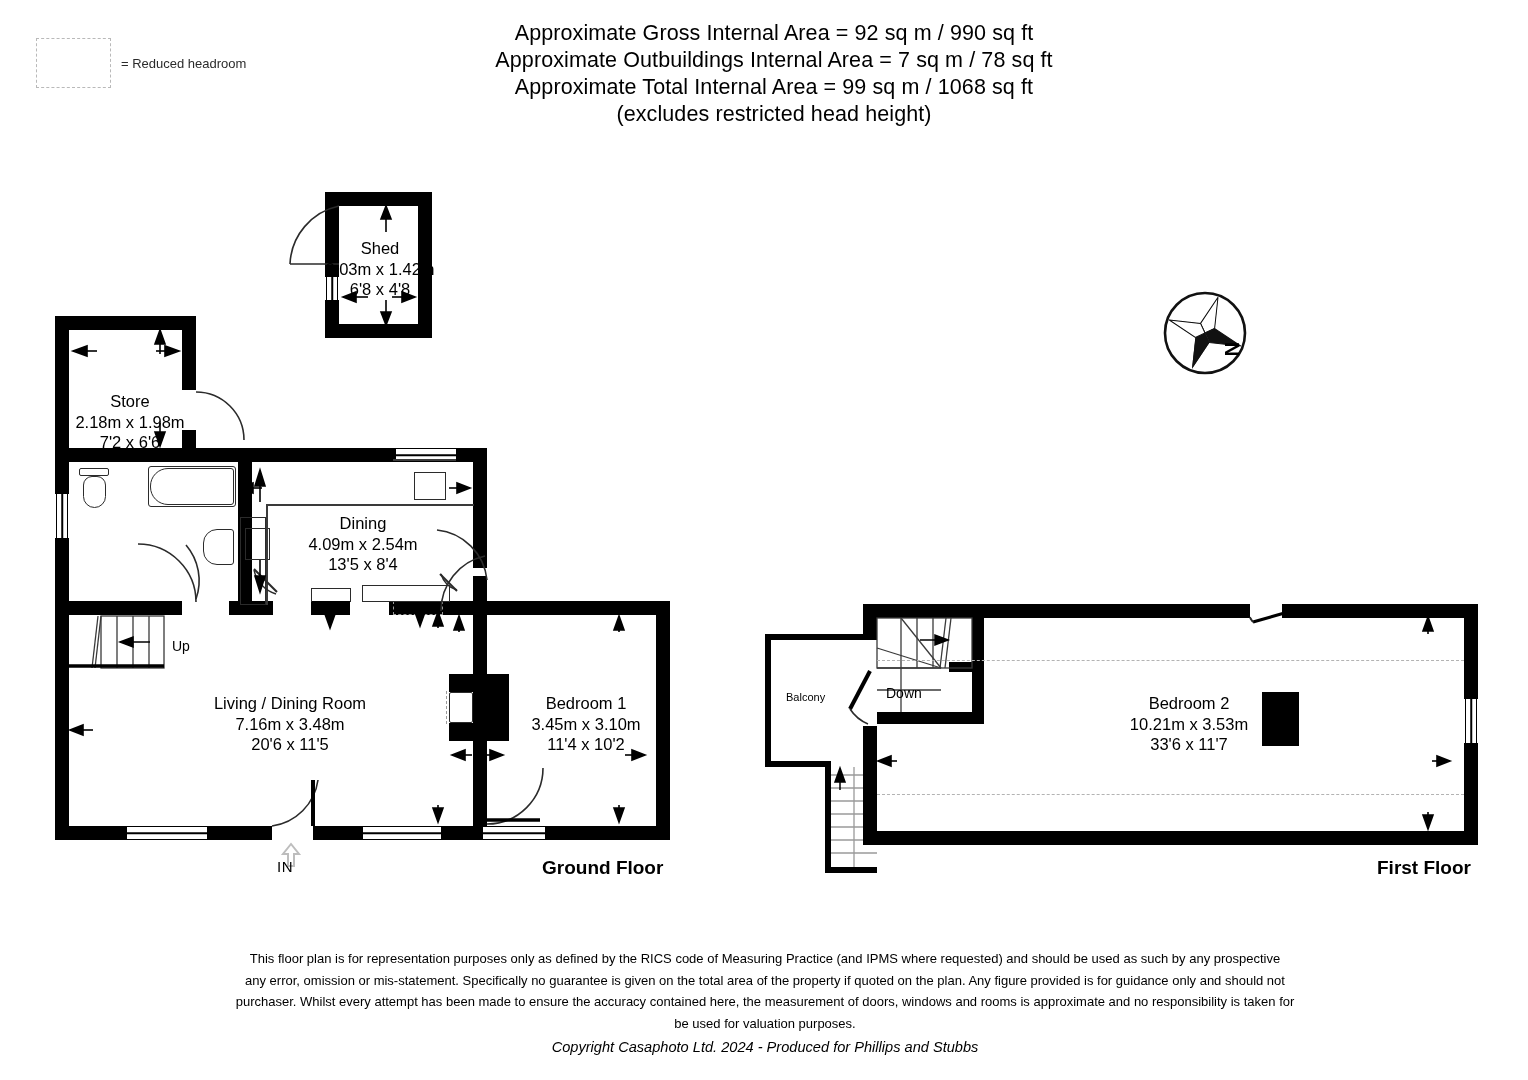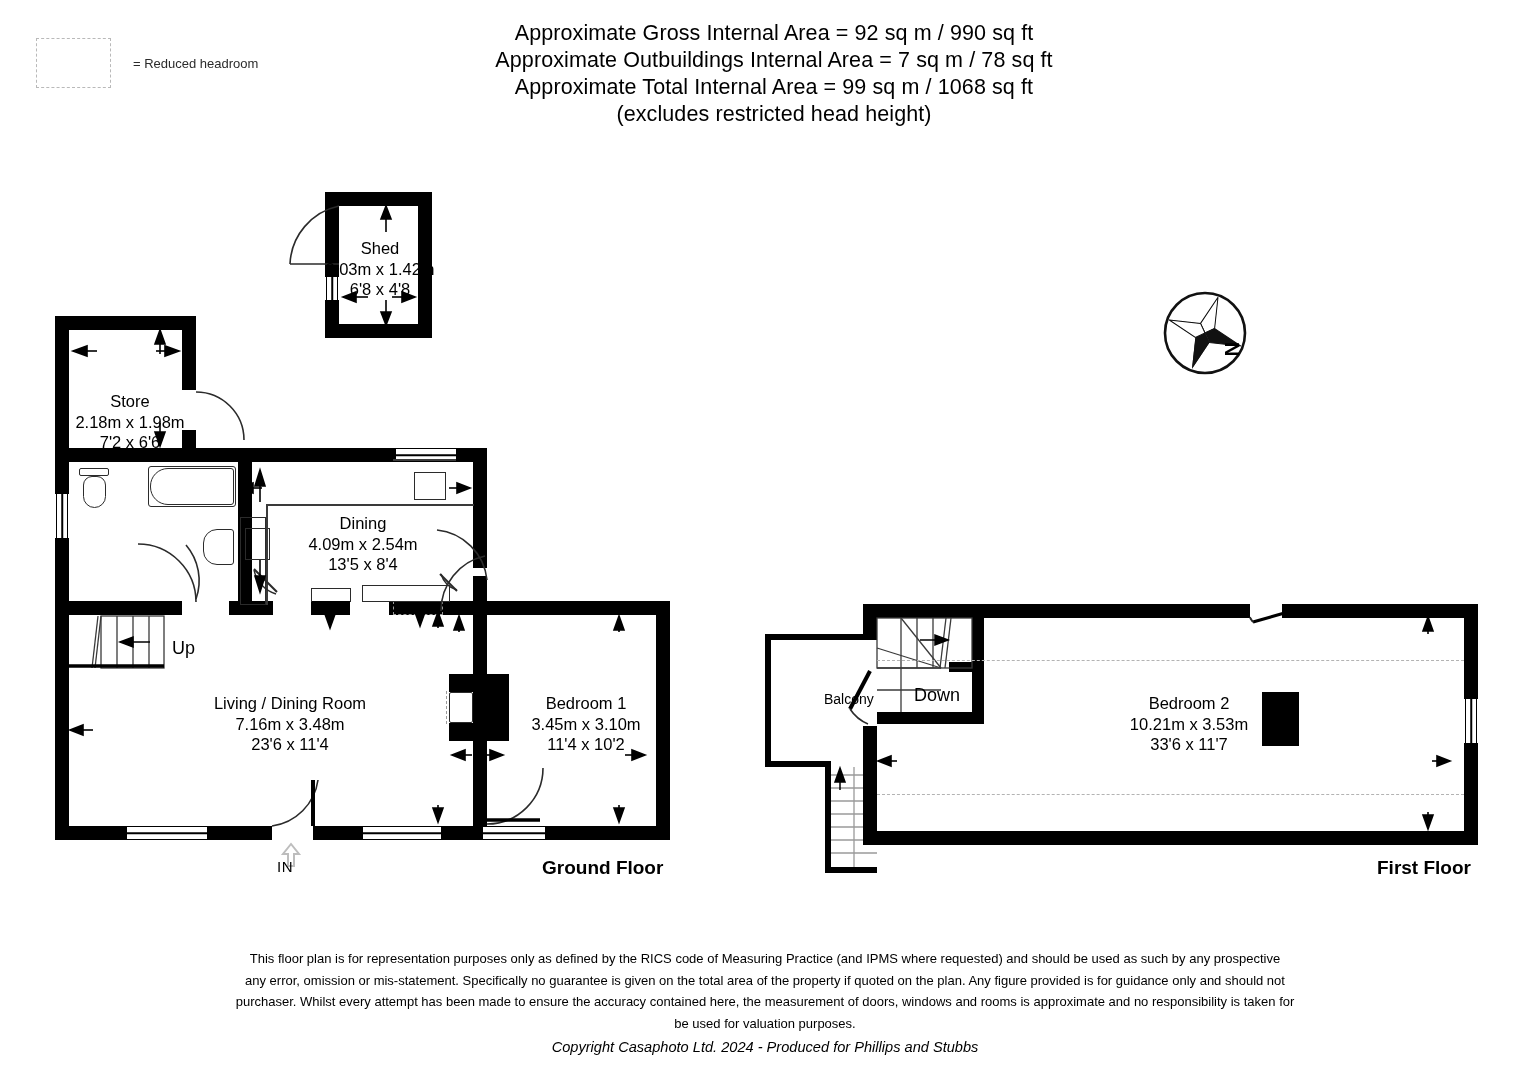--- a/index.html
+++ b/index.html
@@ -45,21 +45,21 @@
     display: flex;
     align-items: center;
   }
   #legend .swatch {
     width: 75px;
     height: 50px;
     border: 1px dashed #b9b9b9;
     box-sizing: border-box;
   }
   #legend .legend-text {
-    margin-left: 22px;
+    margin-left: 10px;
     font-size: 13px;
     color: #2b2b2b;
     white-space: nowrap;
   }
 
   
   .floor-label {
     position: absolute;
     font-size: 19px;
     font-weight: bold;
@@ -125,21 +125,21 @@
   .roomlabel {
     position: absolute;
     text-align: center;
     font-size: 16.5px;
     line-height: 20.5px;
     white-space: nowrap;
   }
   .roomlabel .nm { display: block; }
   .smalllabel {
     position: absolute;
-    font-size: 18px;
+    font-size: 14px;
     white-space: nowrap;
   }
   svg.overlay {
     position: absolute;
     left: 0; top: 0;
     overflow: visible;
     pointer-events: none;
   }
 
   
@@ -405,21 +405,21 @@
       <span class="nm">7'2 x 6'6</span>
     </div>
     <div class="roomlabel" style="left:283px; top:513px; width:160px;">
       <span class="nm">Dining</span>
       <span class="nm">4.09m x 2.54m</span>
       <span class="nm">13'5 x 8'4</span>
     </div>
     <div class="roomlabel" style="left:185px; top:693px; width:210px;">
       <span class="nm">Living / Dining Room</span>
       <span class="nm">7.16m x 3.48m</span>
-      <span class="nm">23'6 x 11'4</span>
+      <span class="nm">20'6 x 11'5</span>
     </div>
     <div class="roomlabel" style="left:506px; top:693px; width:160px;">
       <span class="nm">Bedroom 1</span>
       <span class="nm">3.45m x 3.10m</span>
       <span class="nm">11'4 x 10'2</span>
     </div>
 
     <svg class="overlay" width="1528" height="1080">
       <g stroke="#bdbdbd" stroke-width="2" fill="none">
         <path d="M291,844 L283,854 L288,854 L288,866 L294,866 L294,854 L299,854 Z"></path>
@@ -480,21 +480,21 @@
         <line x1="901" y1="618" x2="941" y2="668"></line>
         <line x1="877" y1="668" x2="941" y2="668"></line>
         <line x1="877" y1="690" x2="941" y2="690"></line>
         <line x1="901" y1="668" x2="901" y2="712"></line>
       </g>
       <g stroke="#000" stroke-width="1.5" fill="#000">
         <line x1="920" y1="640" x2="942" y2="640"></line>
         <polygon points="948,640 935,635 935,645"></polygon>
       </g>
     </svg>
-    <div class="smalllabel" style="left:914px; top:685px;">Down</div>
+    <div class="smalllabel" style="left:886px; top:685px;">Down</div>
 
     <svg class="overlay" width="1528" height="1080">
       <line x1="870" y1="671" x2="850" y2="709" stroke="#000" stroke-width="4"></line>
       <path d="M850,709 A40,40 0 0 0 868,724" fill="none" stroke="#2b2b2b" stroke-width="1.6"></path>
 
       <line x1="1253" y1="622" x2="1288" y2="612" stroke="#000" stroke-width="3"></line>
       <path d="M1252,622 A36,36 0 0 0 1248,618" fill="none" stroke="#2b2b2b" stroke-width="0"></path>
       <path d="M1250,618 A34,34 0 0 1 1254,623" fill="none" stroke="#2b2b2b" stroke-width="0"></path>
       <path d="M1250,618 A33,33 0 0 0 1253,622" fill="none" stroke="#2b2b2b" stroke-width="1.6"></path>
       <path d="M1250,617 A34,34 0 0 0 1253,622" fill="none" stroke="#2b2b2b" stroke-width="1.6"></path>
@@ -511,21 +511,21 @@
         <polygon points="1428,617 1423,631 1433,631"></polygon>
         <line x1="1428" y1="812" x2="1428" y2="822"></line>
         <polygon points="1428,829 1423,815 1433,815"></polygon>
         <line x1="1443" y1="761" x2="1432" y2="761"></line>
         <polygon points="1450,761 1437,756 1437,766"></polygon>
         <line x1="884" y1="761" x2="897" y2="761"></line>
         <polygon points="878,761 891,756 891,766"></polygon>
       </g>
     </svg>
 
-    <div class="smalllabel" style="left:824px; top:691px; font-size:14px;">Balcony</div>
+    <div class="smalllabel" style="left:786px; top:691px; font-size:11px;">Balcony</div>
     <div class="roomlabel" style="left:1104px; top:693px; width:170px;">
       <span class="nm">Bedroom 2</span>
       <span class="nm">10.21m x 3.53m</span>
       <span class="nm">33'6 x 11'7</span>
     </div>
 
     <div class="floor-label" style="left:1377px; top:857px;">First Floor</div>
   </div>
 
   <div id="footer">

